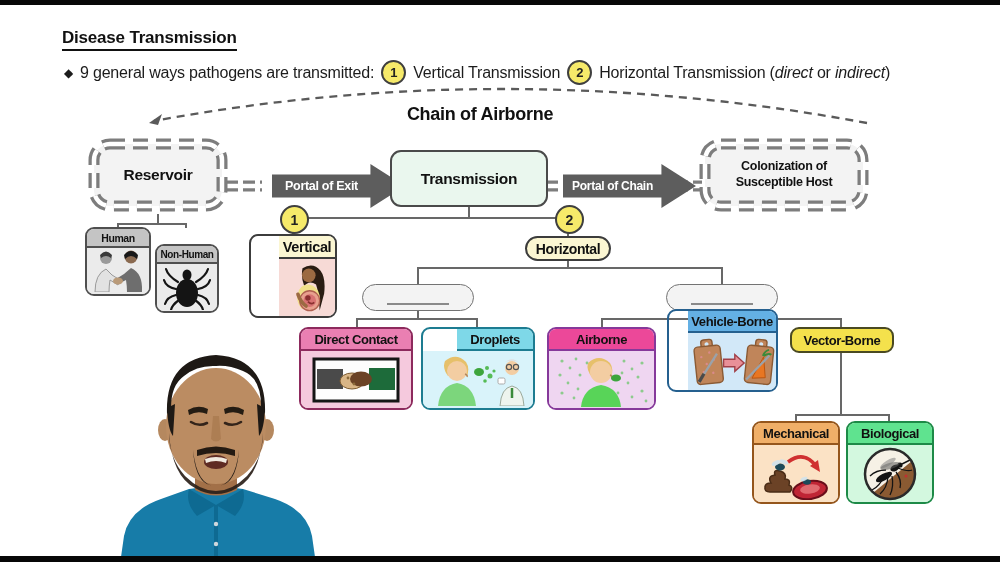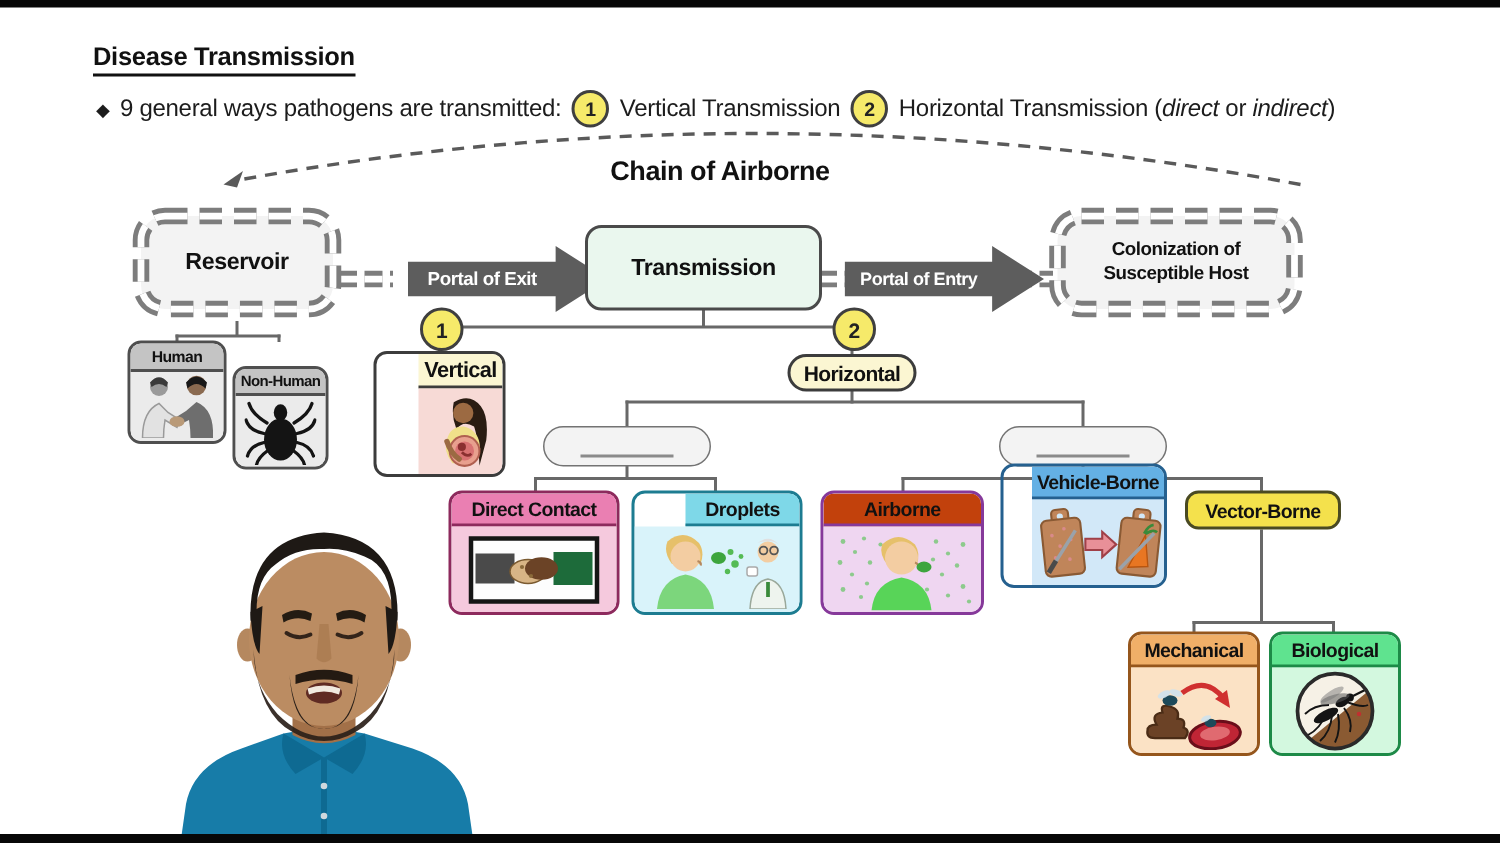--- a/index.html
+++ b/index.html
@@ -54,21 +54,21 @@
 
   
   .c-human{border:2px solid #4f4f4f;}  .c-human .hd{background:#c4c4c4;font-size:10.5px;border-bottom:2px solid #4f4f4f;}
   .c-human .bd{background:#ebebeb;}
   .c-vert{border:2.5px solid #3c3c3c;padding-left:28px;} .c-vert .hd{background:#fbf6d2;font-size:14.5px;border-bottom:2.5px solid #3c3c3c;}
   .c-vert .bd{background:#f7dad6;}
   .c-dc{border:2.5px solid #8d2a5d;}   .c-dc .hd{background:#ea7fb2;font-size:13px;border-bottom:2.5px solid #8d2a5d;}
   .c-dc .bd{background:#f5c9dd;}
   .c-dro{border:2.5px solid #1d7c91;}  .c-dro .hd{background:#7ed8e8;font-size:13px;border-bottom:2.5px solid #1d7c91;margin-left:34px;}
   .c-dro .bd{background:#d9f3fa;}
-  .c-air{border:2.5px solid #86399a;}  .c-air .hd{background:#c2410c;font-size:13px;border-bottom:2.5px solid #86399a;}
+  .c-air{border:2.5px solid #86399a;}  .c-air .hd{background:#ec4899;font-size:13px;border-bottom:2.5px solid #86399a;}
   .c-air .bd{background:#efd6f1;}
   .c-veh{border:2.5px solid #25608f;}  .c-veh .hd{background:#64b0e4;font-size:13px;border-bottom:2.5px solid #25608f;}
   .c-veh .bd{background:#d2e8f8;}
   .c-mec{border:2.5px solid #95561c;}  .c-mec .hd{background:#f0af68;font-size:13px;border-bottom:2.5px solid #95561c;}
   .c-mec .bd{background:#fbe2c5;}
   .c-bio{border:2.5px solid #1d8a47;}  .c-bio .hd{background:#5fe38f;font-size:13px;border-bottom:2.5px solid #1d8a47;}
   .c-bio .bd{background:#d3f8df;}
 
   .presenter{position:absolute;left:85px;top:338px;z-index:4;}
 </style>
@@ -114,21 +114,21 @@
       <rect x="10" y="10" width="128" height="62" rx="16" fill="none" stroke="#7d7d7d" stroke-width="11" stroke-dasharray="15 8"></rect>
       <rect x="10" y="10" width="128" height="62" rx="16" fill="none" stroke="#ffffff" stroke-width="4.5" stroke-dasharray="15 8"></rect>
     </svg>
     <div class="lbl" style="font-size:15.5px;">Reservoir</div>
   </div>
 
   <div class="arrow" style="left:252px;top:164px;width:133px;margin-left:20px;">Portal of Exit</div>
 
   <div class="trans-box">Transmission</div>
 
-  <div class="arrow" style="left:563px;top:164px;width:133px;font-size:12px;">Portal of Entry</div>
+  <div class="arrow" style="left:563px;top:164px;width:133px;font-size:12px;">Portal of Chain</div>
 
   <div class="chainbox" style="left:695px;top:134px;width:178px;height:82px;">
     <svg width="178" height="82">
       <rect x="10" y="10" width="158" height="62" rx="16" fill="#f3f3f3"></rect>
       <rect x="10" y="10" width="158" height="62" rx="16" fill="none" stroke="#7d7d7d" stroke-width="11" stroke-dasharray="15 8"></rect>
       <rect x="10" y="10" width="158" height="62" rx="16" fill="none" stroke="#ffffff" stroke-width="4.5" stroke-dasharray="15 8"></rect>
     </svg>
     <div class="lbl" style="font-size:12.5px;line-height:1.25;">
       <span>Colonization of</span>
       <span>Susceptible Host</span>

